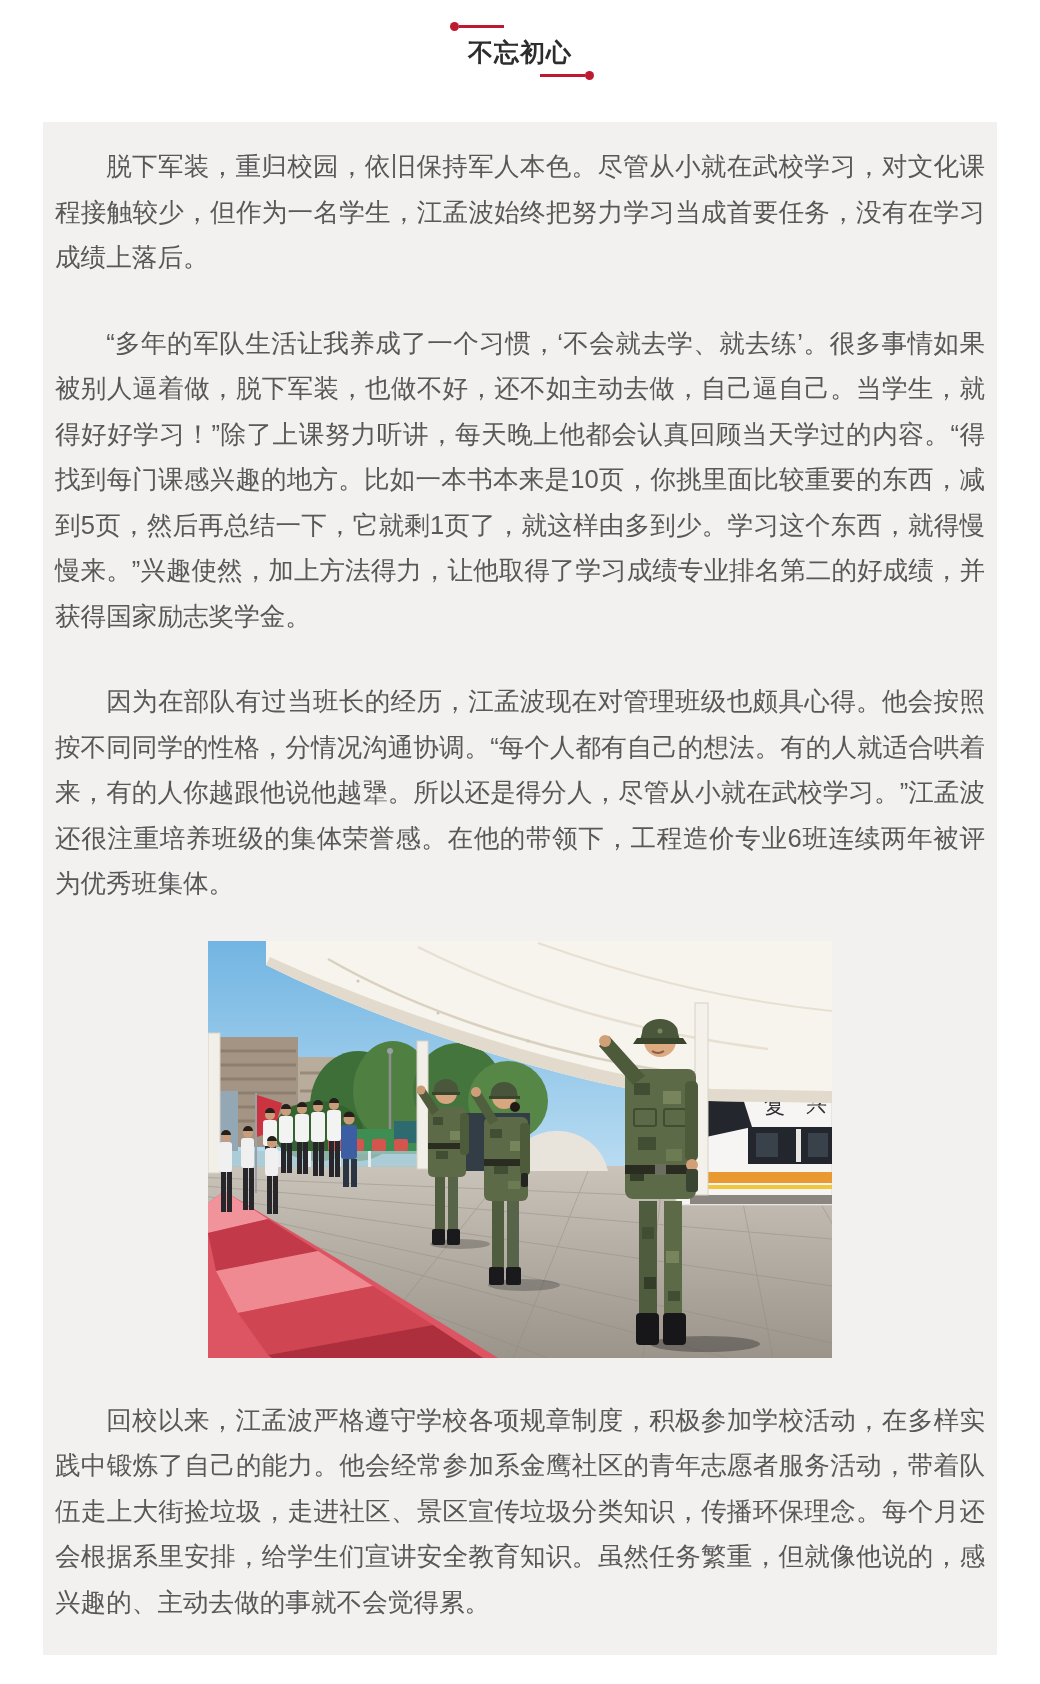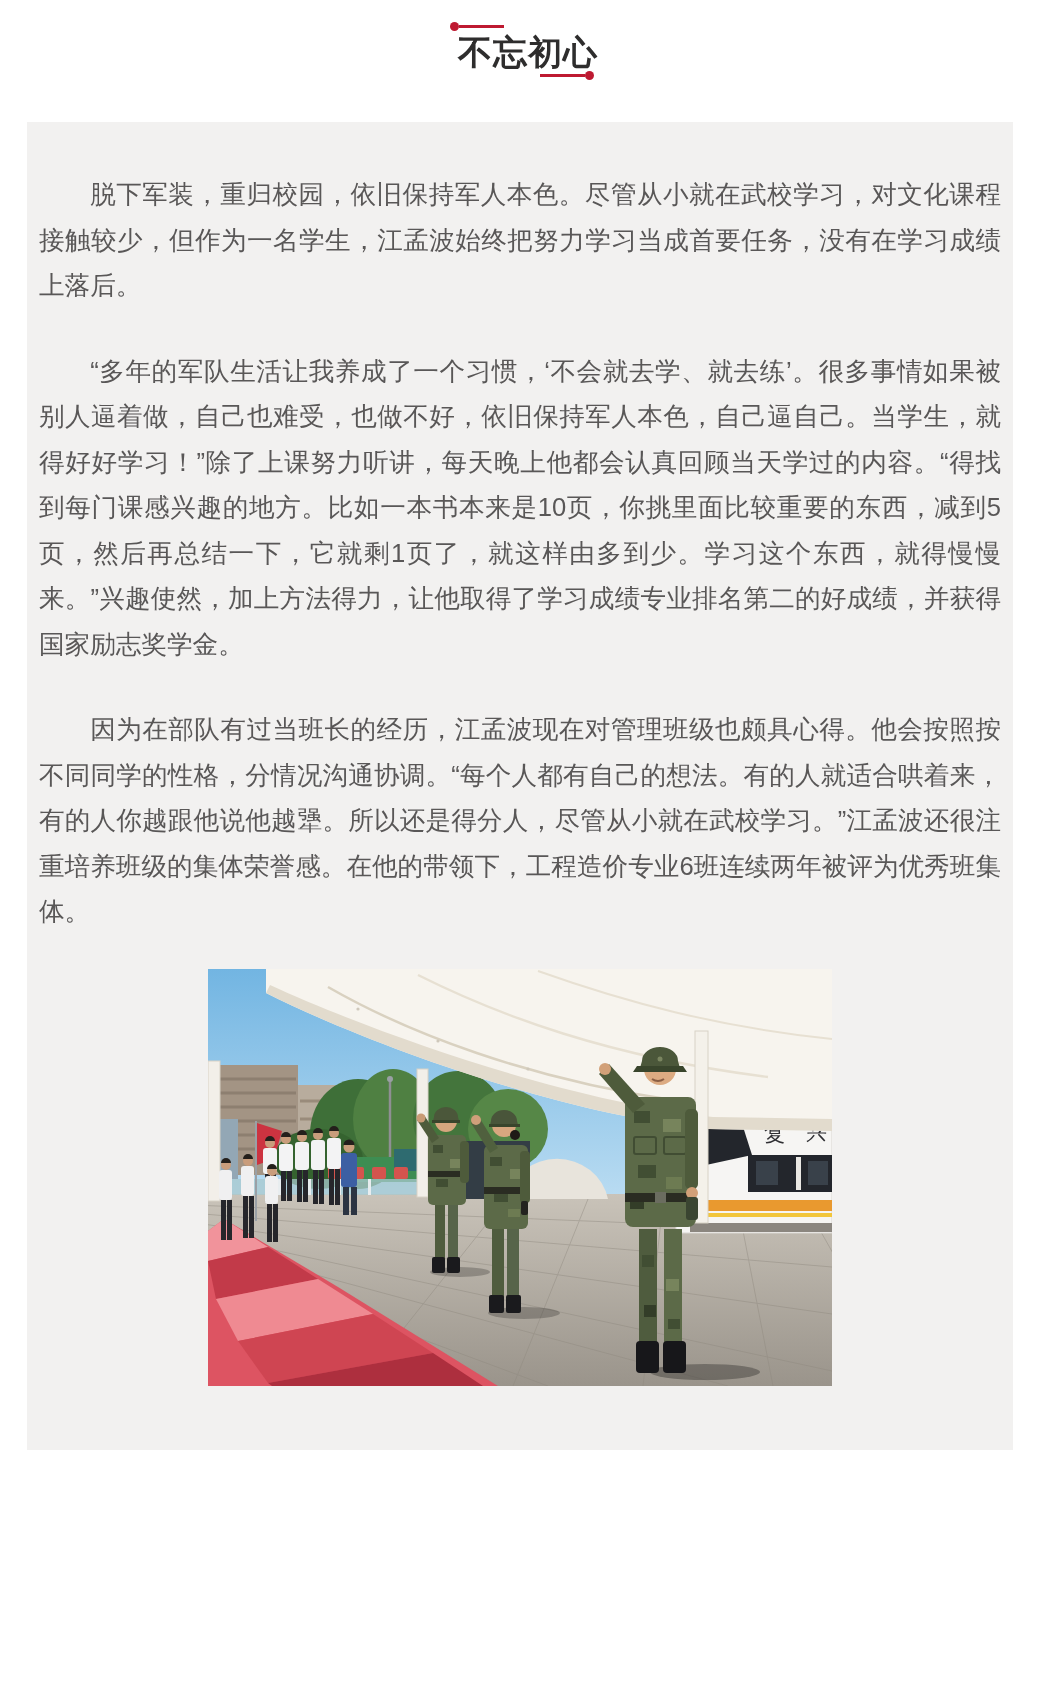--- a/index.html
+++ b/index.html
@@ -19,38 +19,38 @@
   
   .header{padding-top:20px;}
   .title-inner{
     position:relative;
     width:124px;
     margin:0 auto;
     padding:16px 0 14px;
   }
   .title-inner h1{
     margin:0;
-    font-size:34px;
+    font-size:25px;
     line-height:32px;
     font-weight:700;
     color:#2e2d2d;
     text-align:center;
     letter-spacing:1px;
     white-space:nowrap;
   }
   .deco{position:absolute;display:flex;align-items:center;}
   .deco .dot{width:9px;height:9px;border-radius:50%;background:var(--red);display:block;}
   .deco .line{width:45px;height:3px;background:var(--red);display:block;}
   .deco.top{left:-8px;top:2px;}
   .deco.bottom{right:-12px;bottom:2px;}
   
   .card{
-    margin:40px 27px 0;
+    margin:40px 43px 0;
     background:var(--card-bg);
-    padding:50px 12px 30px;
+    padding:22px 12px 30px;
   }
   .para{
     margin:40px 0 0;
     font-size:25.6px;
     line-height:45.5px;
     color:var(--text);
     text-indent:2em;
     text-align:justify;
   }
   .para:first-child{margin-top:0;}
@@ -72,21 +72,21 @@
     <h1>不忘初心</h1>
     <div class="deco bottom">
       <i class="line"></i>
       <i class="dot"></i>
     </div>
   </div>
 </header>
 
 <main class="card">
   <p class="para">脱下军装，重归校园，依旧保持军人本色。尽管从小就在武校学习，对文化课程接触较少，但作为一名学生，江孟波始终把努力学习当成首要任务，没有在学习成绩上落后。</p>
-  <p class="para">“多年的军队生活让我养成了一个习惯，‘不会就去学、就去练’。很多事情如果被别人逼着做，自己也难受，也做不好，依旧保持军人本色，自己逼自己。当学生，就得好好学习！”除了上课努力听讲，每天晚上他都会认真回顾当天学过的内容。“得找到每门课感兴趣的地方。比如一本书本来是10页，你挑里面比较重要的东西，减到5页，然后再总结一下，它就剩1页了，就这样由多到少。学习这个东西，就得慢慢来。”兴趣使然，加上方法得力，让他取得了学习成绩专业排名第二的好成绩，并获得国家励志奖学金。</p>
+  <p class="para">“多年的军队生活让我养成了一个习惯，‘不会就去学、就去练’。很多事情如果被别人逼着做，脱下军装，也做不好，还不如主动去做，自己逼自己。当学生，就得好好学习！”除了上课努力听讲，每天晚上他都会认真回顾当天学过的内容。“得找到每门课感兴趣的地方。比如一本书本来是10页，你挑里面比较重要的东西，减到5页，然后再总结一下，它就剩1页了，就这样由多到少。学习这个东西，就得慢慢来。”兴趣使然，加上方法得力，让他取得了学习成绩专业排名第二的好成绩，并获得国家励志奖学金。</p>
   <p class="para">因为在部队有过当班长的经历，江孟波现在对管理班级也颇具心得。他会按照按不同同学的性格，分情况沟通协调。“每个人都有自己的想法。有的人就适合哄着来，有的人你越跟他说他越犟。所以还是得分人，尽管从小就在武校学习。”江孟波还很注重培养班级的集体荣誉感。在他的带领下，工程造价专业6班连续两年被评为优秀班集体。</p>
 
   <figure class="photo">
     <svg viewBox="0 0 624 417" preserveAspectRatio="none">
       <defs>
         <linearGradient id="sky" x1="0" y1="0" x2="0" y2="1">
           <stop offset="0" stop-color="#72b5e2"></stop>
             <stop offset="1" stop-color="#c3e1f4"></stop>
         </linearGradient>
         <linearGradient id="gnd" x1="0" y1="0" x2="0" y2="1">
@@ -351,13 +351,14 @@
         <rect x="478" y="228" width="12" height="23" rx="3" fill="#3a4531"></rect>
         <circle cx="452" cy="100" r="16" fill="#dcab82"></circle>
         <path d="M444,110 q6,4 12,0" stroke="#8a5e44" stroke-width="2" fill="none"></path>
         <path d="M434,92 A18,14 0 0 1 470,92 L472,99 L432,99 Z" fill="#4b573a"></path>
         <polygon points="429,97 475,97 479,103 425,103" fill="#39452c"></polygon>
         <circle cx="452" cy="90" r="2.5" fill="#7a8560"></circle>
       </g>
     </svg>
   </figure>
 
+  <p class="para">回校以来，江孟波严格遵守学校各项规章制度，积极参加学校活动，在多样实践中锻炼了自己的能力。他会经常参加系金鹰社区的青年志愿者服务活动，带着队伍走上大街捡垃圾，走进社区、景区宣传垃圾分类知识，传播环保理念。每个月还会根据系里安排，给学生们宣讲安全教育知识。虽然任务繁重，但就像他说的，感兴趣的、主动去做的事就不会觉得累。</p>
 </main>
 
 </body></html>

